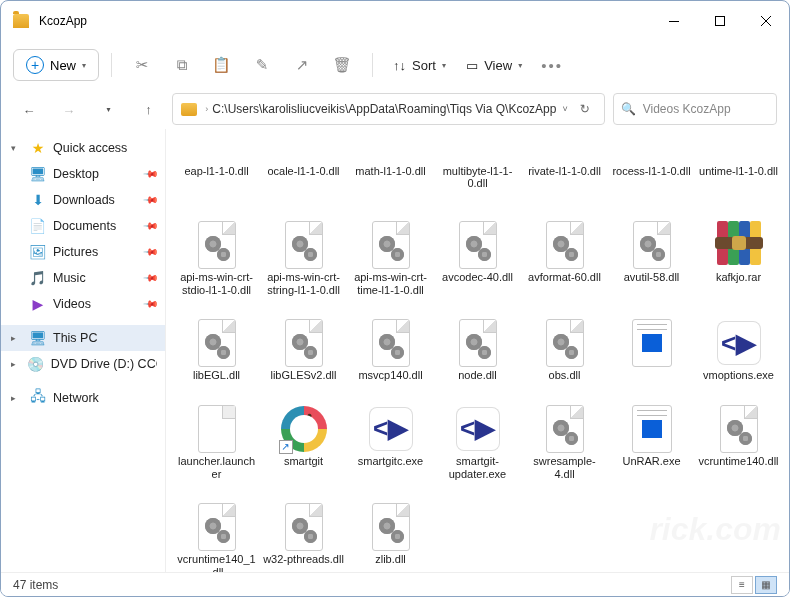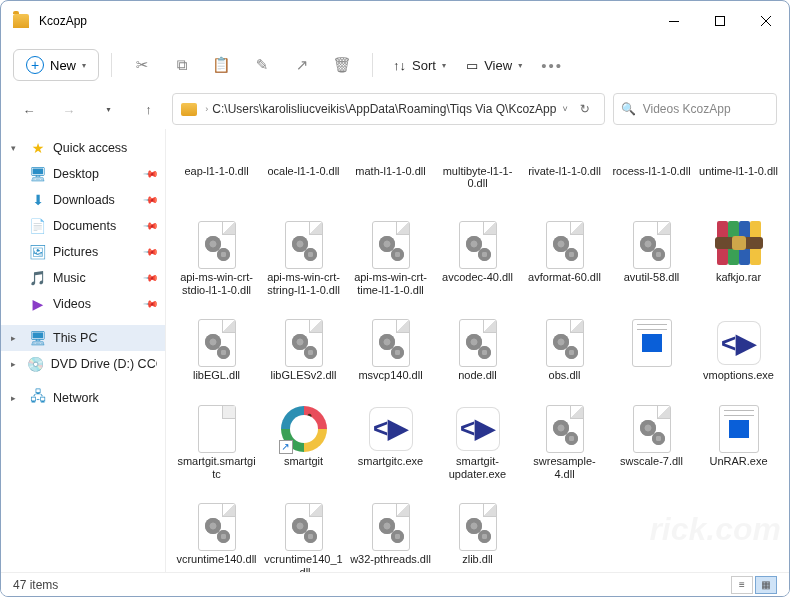--- a/index.html
+++ b/index.html
@@ -355,21 +355,21 @@
         <div class="file-item">
           <div class="file-icon-wrap">
             <div class="ico-coderun">&lt;▶</div>
           </div>
           <div class="file-label">vmoptions.exe</div>
         </div>
         <div class="file-item">
           <div class="file-icon-wrap">
             <div class="ico-launcher"></div>
           </div>
-          <div class="file-label">smartgit.smartgitc</div>
+          <div class="file-label">launcher.launcher</div>
         </div>
         <div class="file-item">
           <div class="file-icon-wrap">
             <div class="ico-shortcut">
               <div class="pen"></div>
               <div class="shortcut-arrow">↗</div>
             </div>
           </div>
           <div class="file-label">smartgit</div>
         </div>
@@ -388,31 +388,20 @@
         <div class="file-item">
           <div class="file-icon-wrap">
             <div class="ico-page">
               <div class="gears">
                 <div class="gear g1"></div>
                 <div class="gear g2"></div>
               </div>
             </div>
           </div>
           <div class="file-label">swresample-4.dll</div>
-        </div>
-        <div class="file-item">
-          <div class="file-icon-wrap">
-            <div class="ico-page">
-              <div class="gears">
-                <div class="gear g1"></div>
-                <div class="gear g2"></div>
-              </div>
-            </div>
-          </div>
-          <div class="file-label">swscale-7.dll</div>
         </div>
         <div class="file-item">
           <div class="file-icon-wrap">
             <div class="ico-exeblue">
               <div style="font-size:9px;color:#888;position:absolute;top:4px;left:4px;right:4px;border-top:1px solid #bbb;border-bottom:1px solid #bbb;height:6px"></div>
               <div class="blue-sq"></div>
             </div>
           </div>
           <div class="file-label">UnRAR.exe</div>
         </div>

